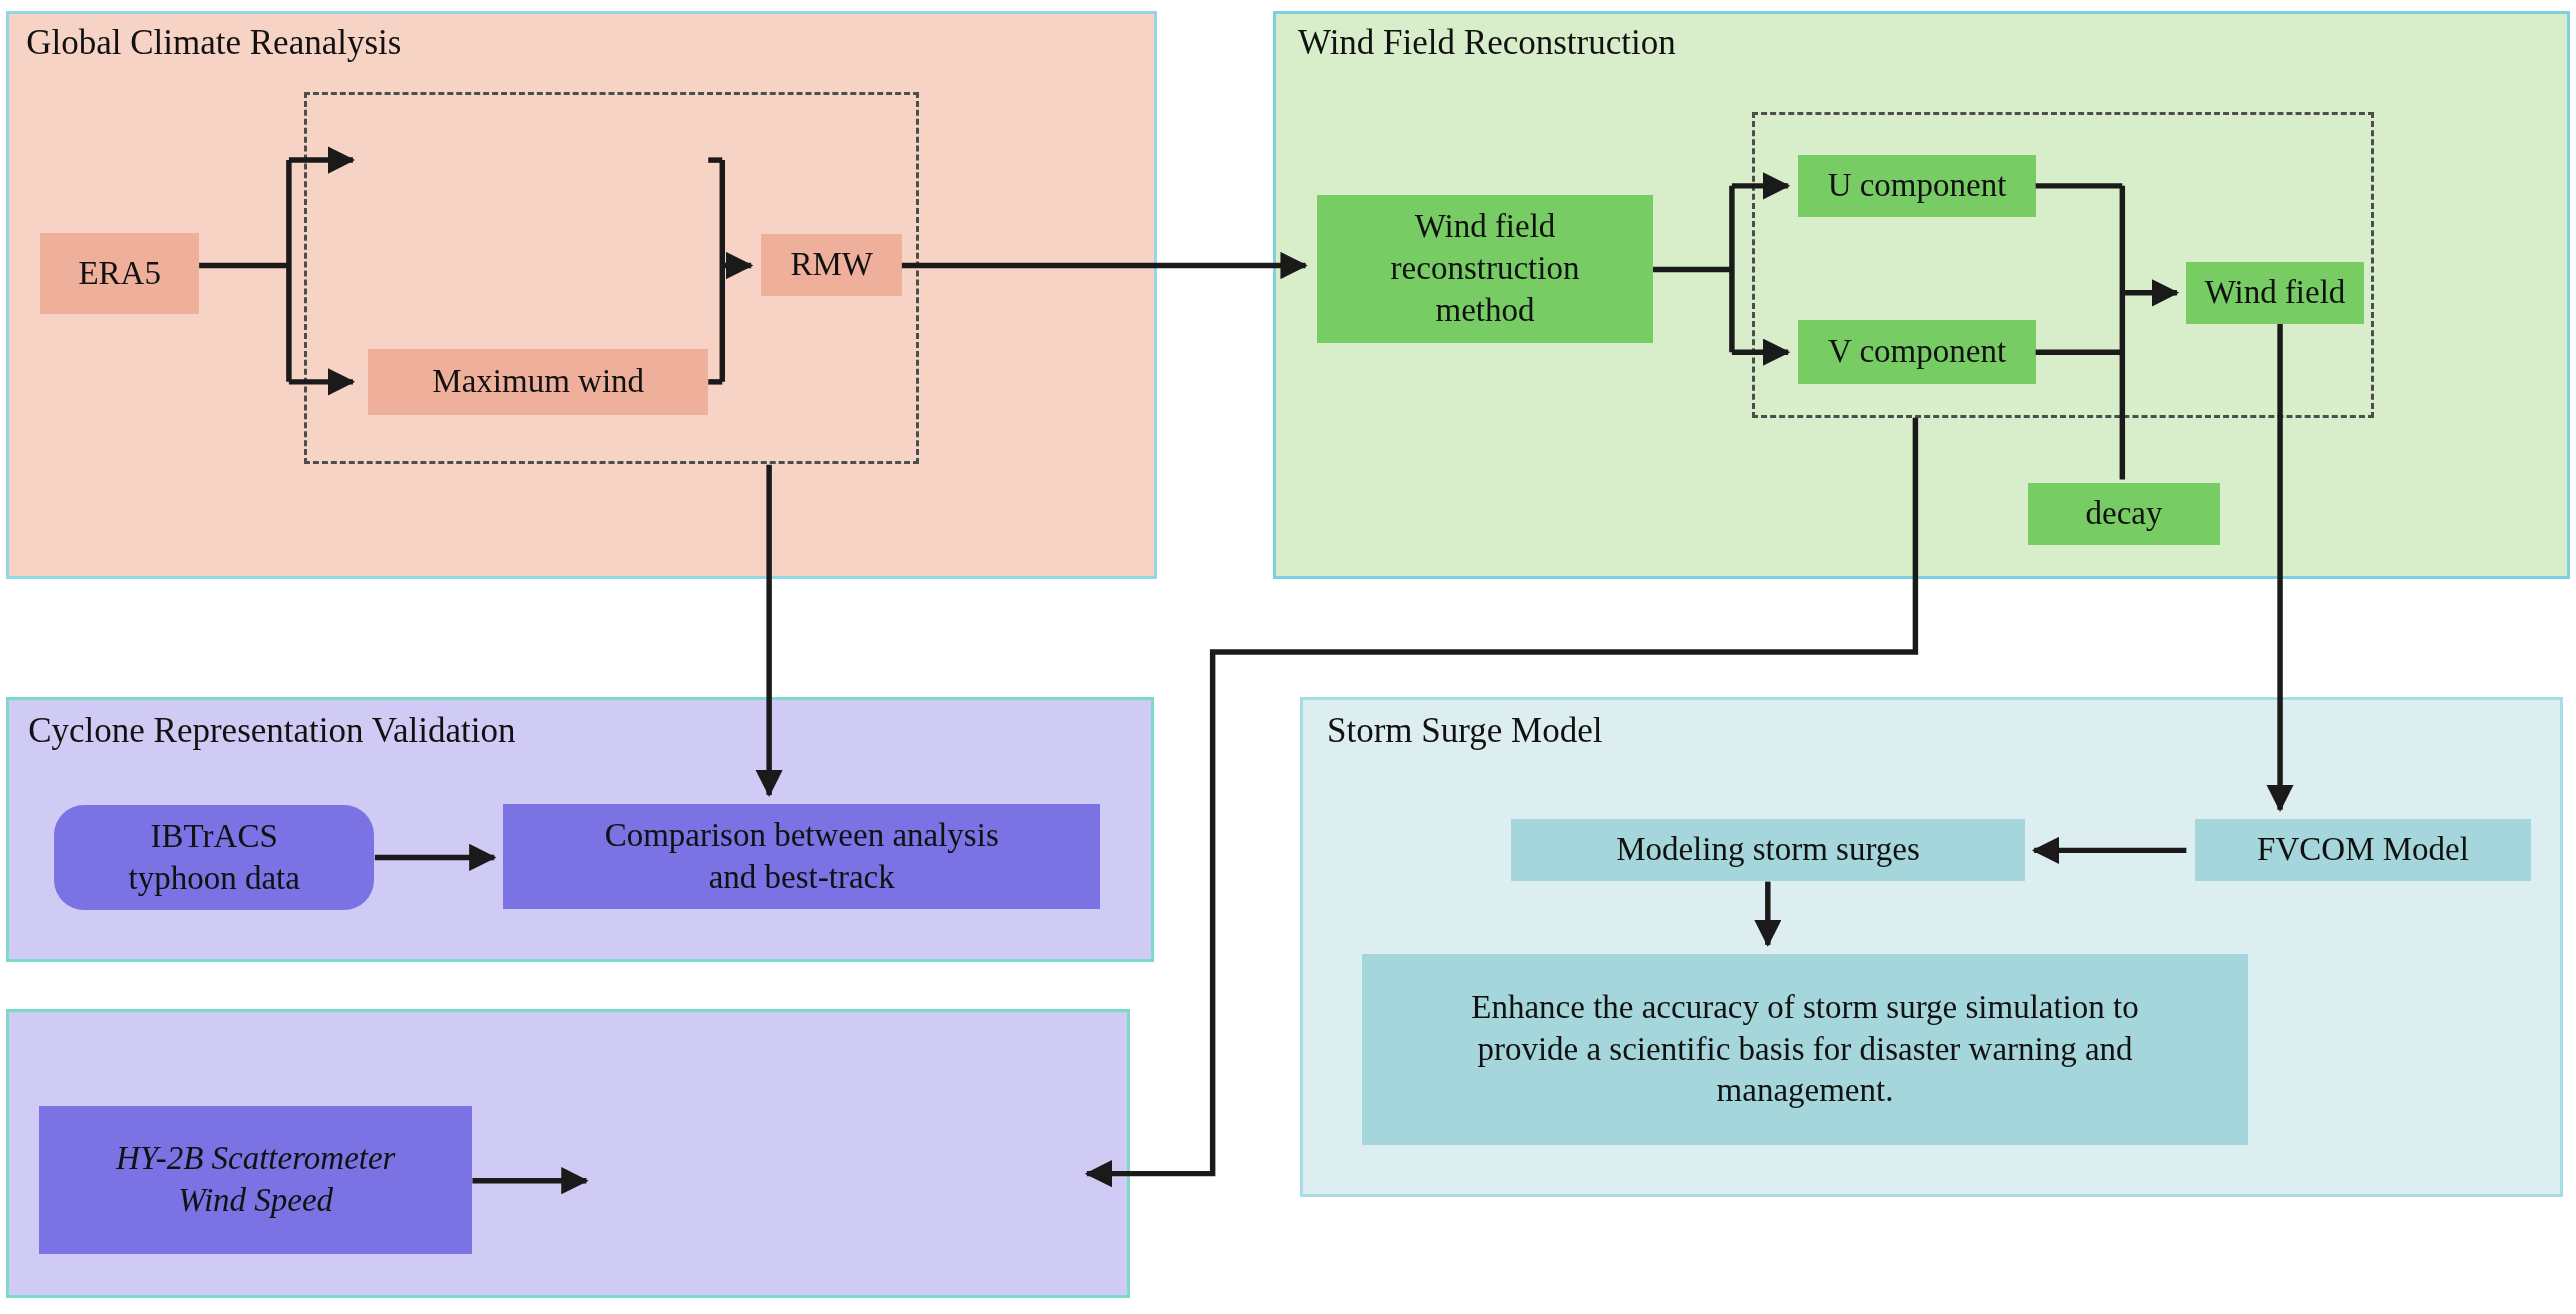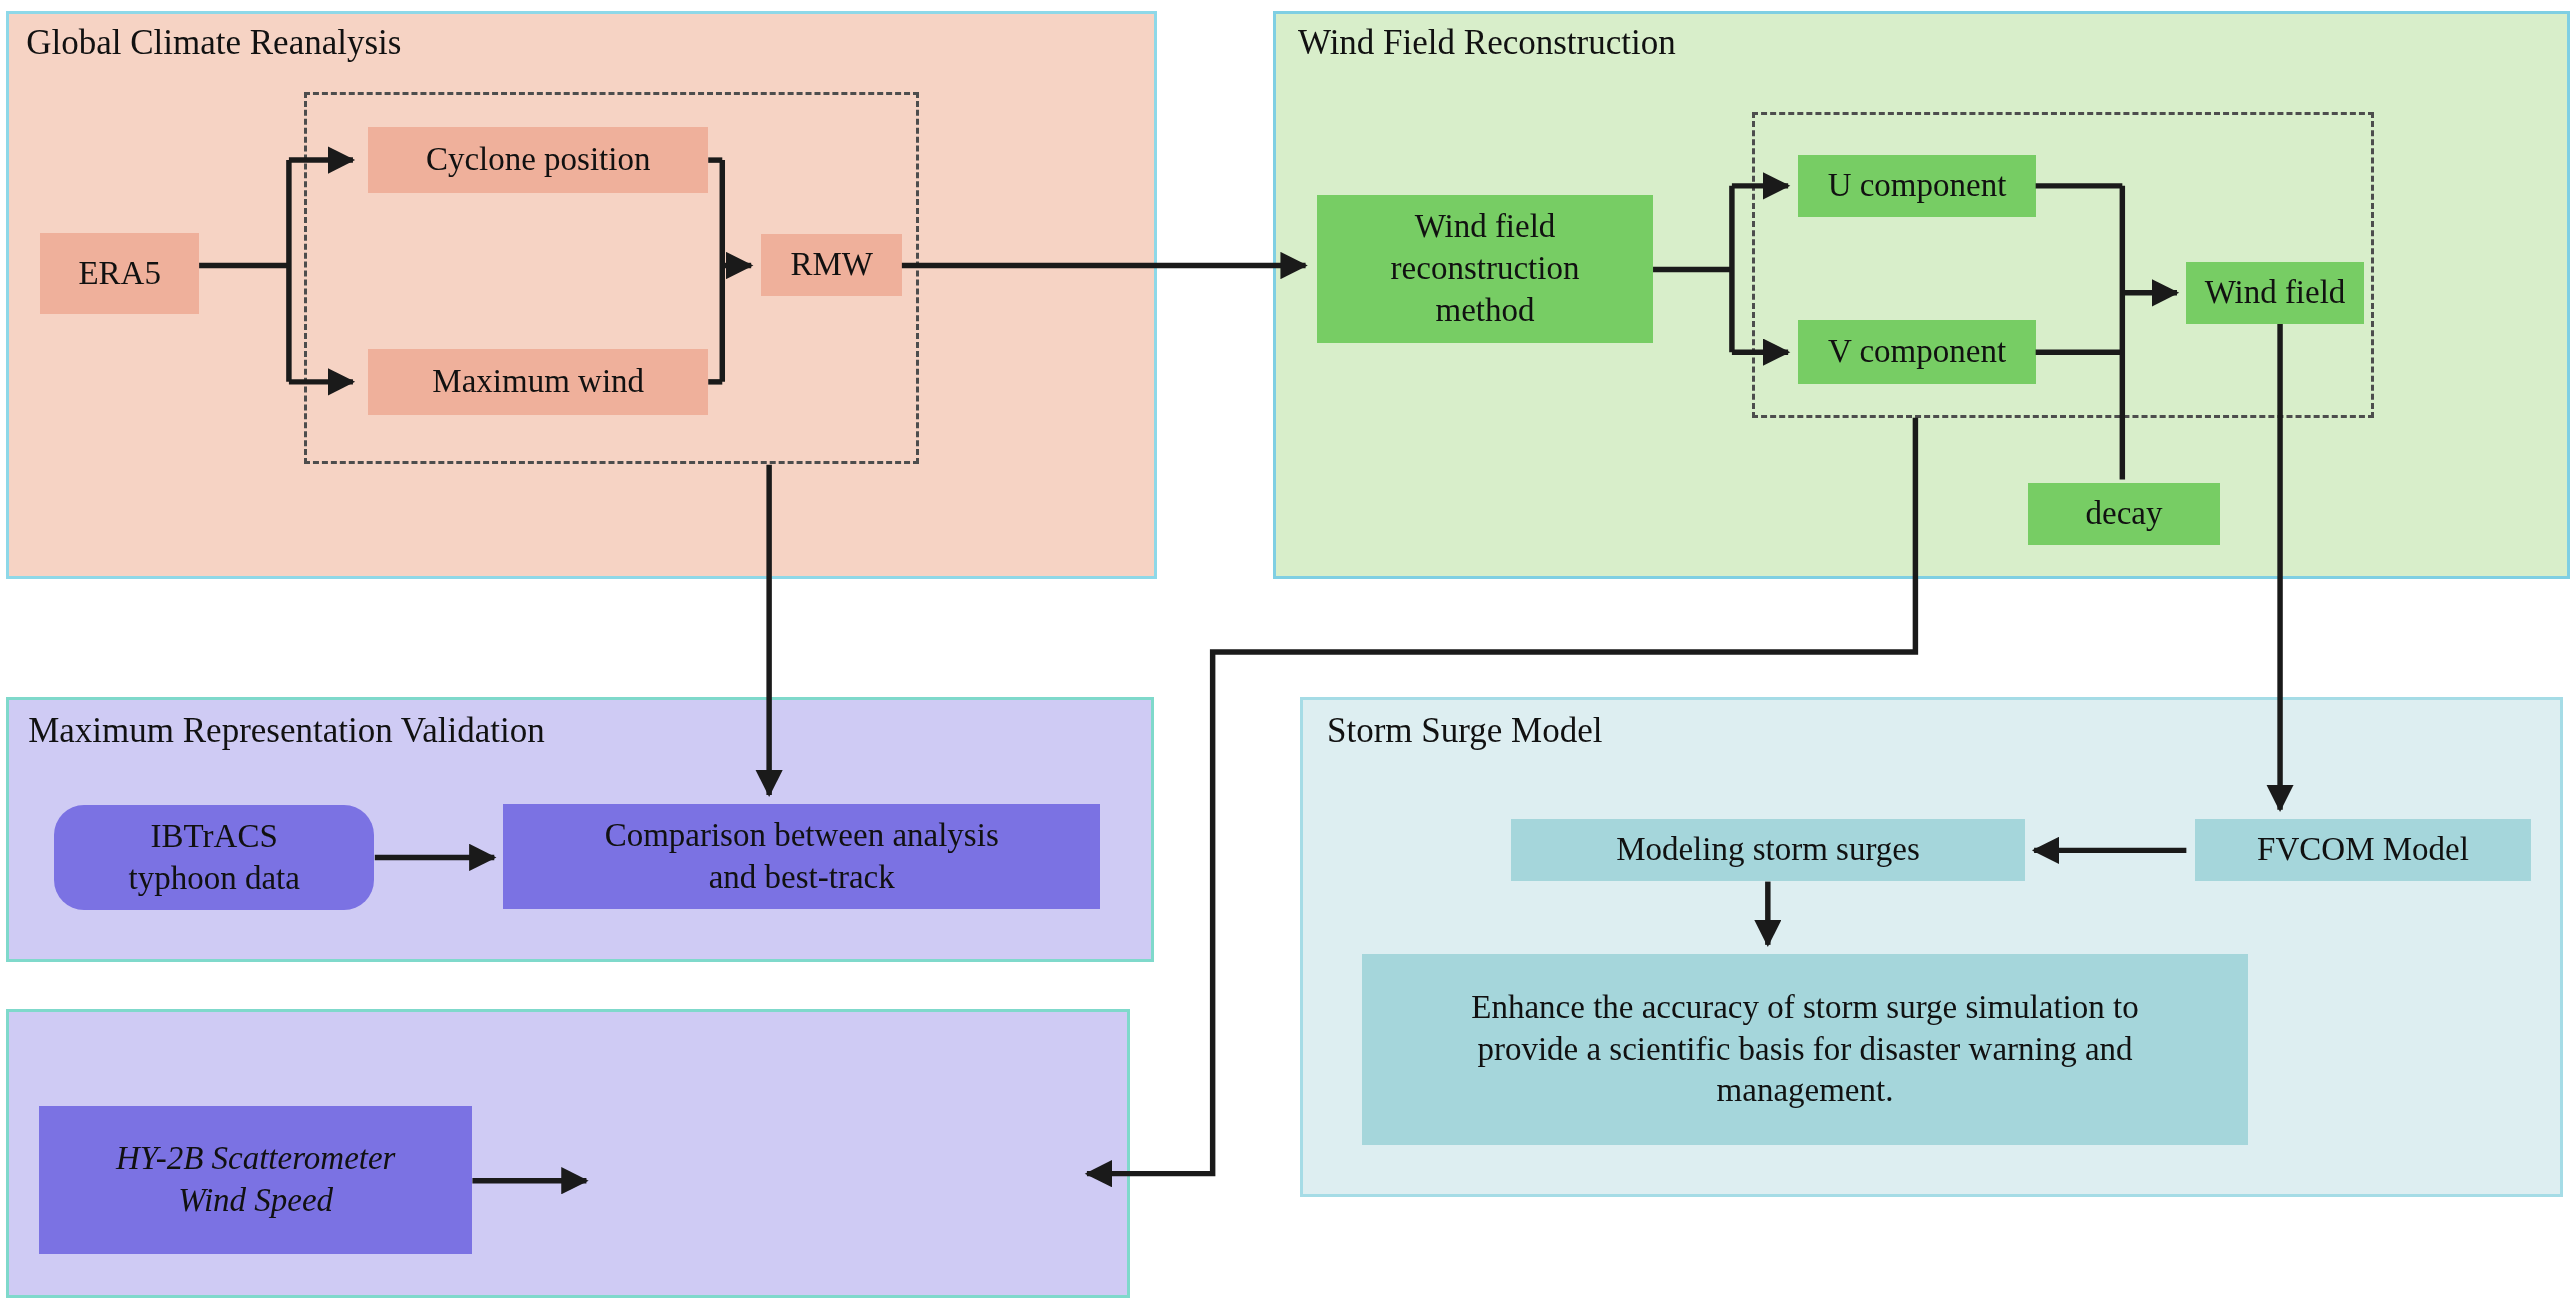--- a/index.html
+++ b/index.html
@@ -41,39 +41,38 @@
 </style>
 </head>
 <body>
 
 <div id="canvas">
 
   <section class="panel p1">
     <h2 class="ptitle" style="left:17px;top:9.4px;">Global Climate Reanalysis</h2>
     <div class="dashed" style="left:295px;top:78px;width:615px;height:372px;"></div>
     <div class="node" style="left:31px;top:219px;width:159px;height:81px;">ERA5</div>
-    <div class="node" style="left:359px;top:113px;width:340px;height:66px;">Cyclone position</div>
     <div class="node" style="left:359px;top:335px;width:340px;height:66px;">Maximum wind</div>
     <div class="node" style="left:752px;top:220px;width:141px;height:62px;">RMW</div>
   </section>
 
   <section class="panel p2">
     <h2 class="ptitle" style="left:22px;top:9.4px;">Wind Field Reconstruction</h2>
     <div class="dashed" style="left:476px;top:98px;width:622px;height:306px;"></div>
     <div class="node" style="left:41px;top:181px;width:336px;height:148px;">Wind field
 reconstruction
 method</div>
     <div class="node" style="left:522px;top:141px;width:238px;height:62px;">U component</div>
     <div class="node" style="left:522px;top:306px;width:238px;height:64px;">V component</div>
     <div class="node" style="left:910px;top:248px;width:178px;height:62px;">Wind field</div>
     <div class="node" style="left:752px;top:469px;width:192px;height:62px;">decay</div>
   </section>
 
   <section class="panel p3">
-    <h2 class="ptitle" style="left:19px;top:11px;">Maximum Representation Validation</h2>
+    <h2 class="ptitle" style="left:19px;top:11px;">Cyclone Representation Validation</h2>
     <div class="node" style="left:45px;top:105px;width:320px;height:105px;border-radius:30px;">IBTrACS
 typhoon data</div>
     <div class="node" style="left:494px;top:104px;width:597px;height:105px;">Comparison between analysis
 and best-track</div>
   </section>
 
   <section class="panel p4">
     <div class="node" style="left:30px;top:94px;width:433px;height:148px;font-style:italic;">HY-2B Scatterometer
 Wind Speed</div>
   </section>

